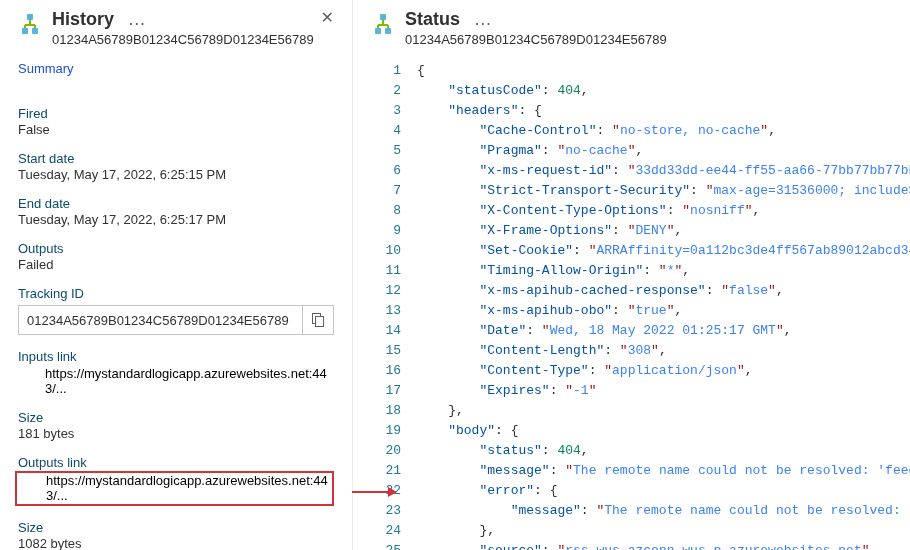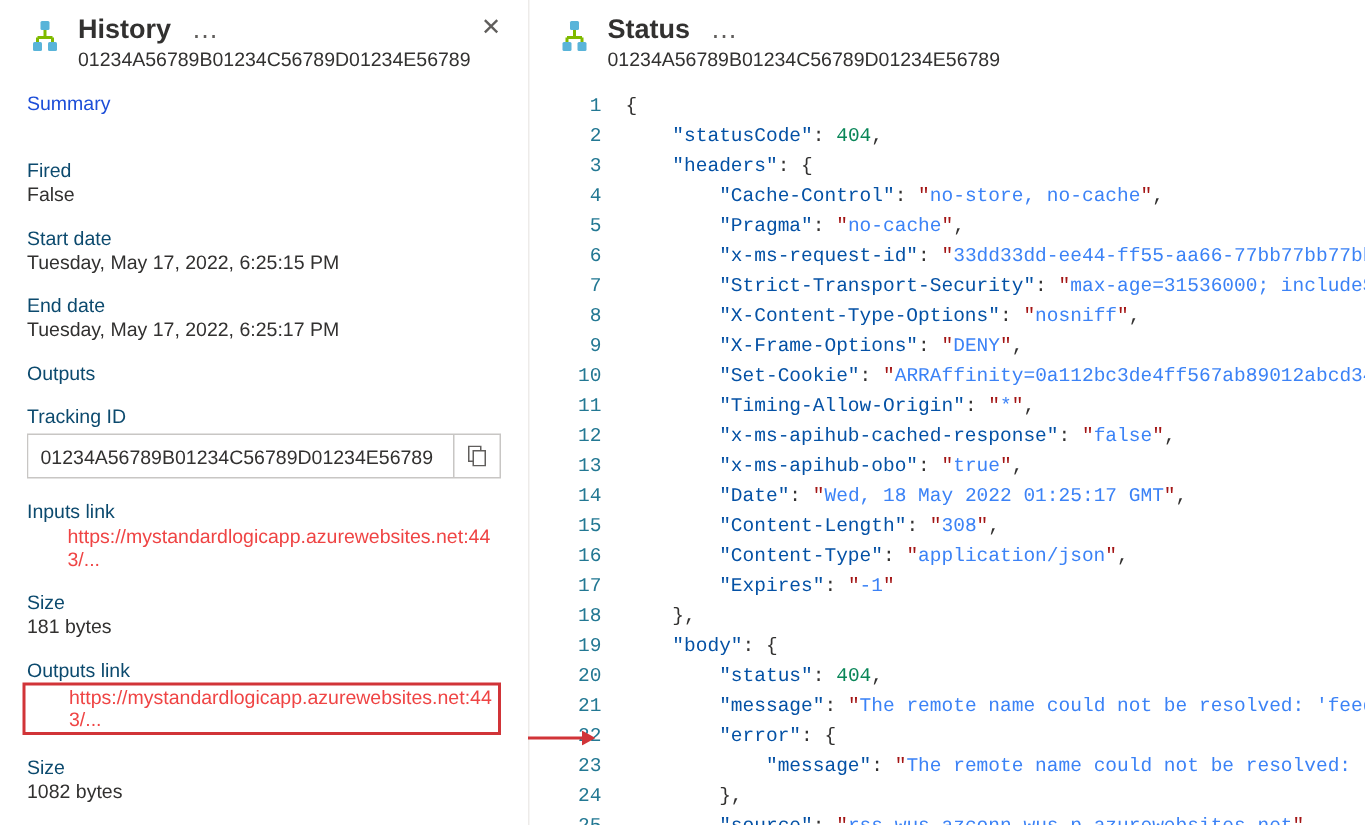--- a/index.html
+++ b/index.html
@@ -107,21 +107,21 @@
     width: 30px;
     height: 100%;
     border-left: 1px solid #c8c6c4;
     display: flex;
     align-items: center;
     justify-content: center;
     cursor: pointer;
     color: #605e5c;
   }
   .link {
-    color: #ef4444;
+    color: #000000;
     text-decoration: none;
     word-break: break-all;
     display: inline-block;
     margin-top: 2px;
     padding-left: 27px;
   }
   .highlight-box {
     border: 2px solid #d13438;
     padding: 0px 2px 1px 2px;
     margin-left: -3px;
@@ -202,20 +202,21 @@
     <div class="label">Fired</div>
     <div class="value">False</div>
 
     <div class="label">Start date</div>
     <div class="value">Tuesday, May 17, 2022, 6:25:15 PM</div>
 
     <div class="label">End date</div>
     <div class="value">Tuesday, May 17, 2022, 6:25:17 PM</div>
 
     <div class="label">Outputs</div>
+    <div class="value">Failed</div>
 
     <div class="label">Tracking ID</div>
     <div class="tracking-box">
       <input class="tracking-input" readonly="" value="01234A56789B01234C56789D01234E56789" style="">
       <div class="copy-cell">
         <svg width="13" height="14" viewBox="0 0 13 14">
           <rect x="0.5" y="0.5" width="8" height="10" fill="none" stroke="#605e5c"></rect>
           <rect x="3.5" y="3.5" width="8" height="10" fill="#fff" stroke="#605e5c"></rect>
         </svg>
       </div>

